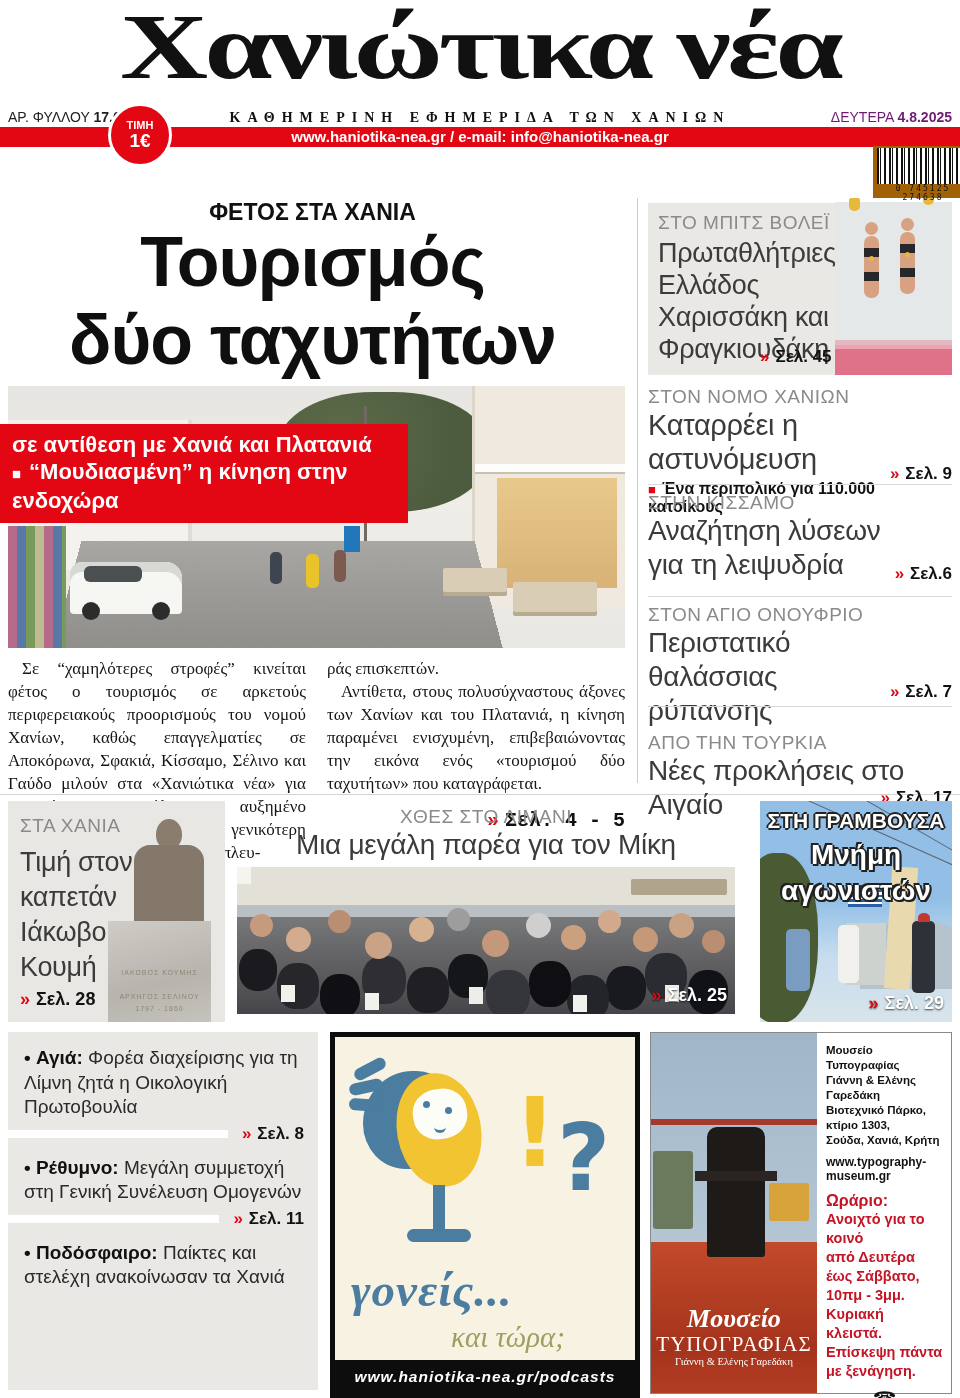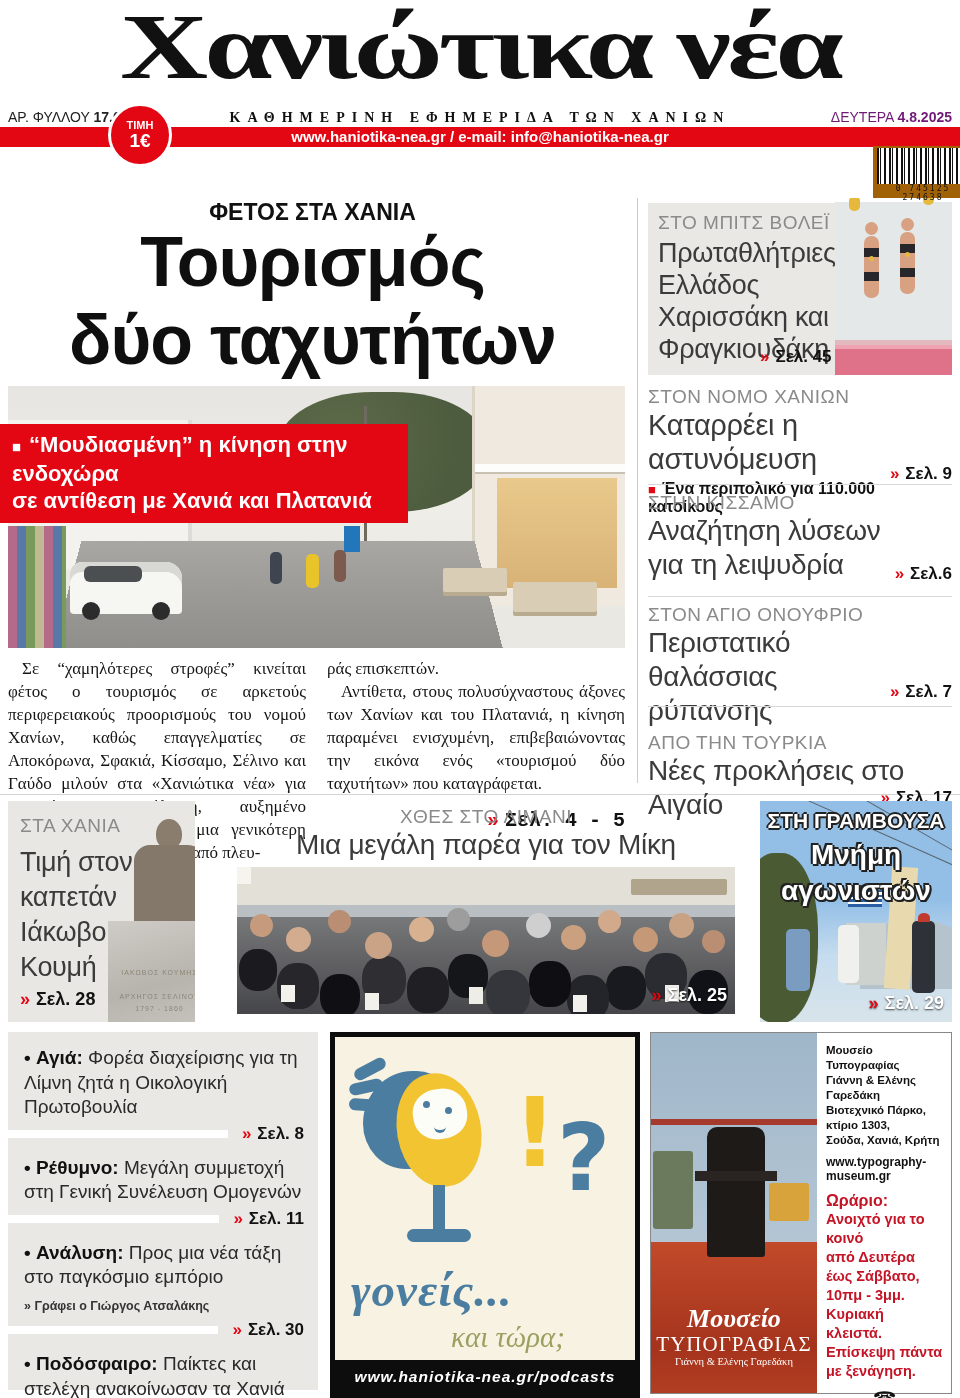--- a/index.html
+++ b/index.html
@@ -66,21 +66,21 @@
   .trophy{position:absolute;width:11px;height:13px;background:#e6b93c;border-radius:2px 2px 5px 5px;}
   .podium{position:absolute;left:0;bottom:0;width:100%;height:26px;background:#df7288;border-top:4px solid #eda3b2;}
 
   .sb-item{left:648px;width:304px;}
   .sb-item .ref{position:absolute;right:0;font-size:17px;font-weight:bold;color:#111;}
   .sb-sub{font-size:16px;font-weight:bold;color:#111;margin-top:4px;}
   .sb-sub .sq{color:#e30613;font-size:13px;margin-right:6px;}
   .sb-div{left:648px;width:304px;height:1px;background:#d8d8d8;}
 
   
-  .mid-left{left:8px;top:801px;width:187px;height:221px;background:#e8e7e3;overflow:hidden;}
+  .mid-left{left:8px;top:801px;width:217px;height:221px;background:#e8e7e3;overflow:hidden;}
   .mid-left .kicker{position:absolute;top:14px;left:12px;}
   .mid-left .sb-head{position:absolute;top:44px;left:12px;font-size:27px;line-height:35px;}
   .mid-left .ref{position:absolute;left:12px;bottom:12px;font-size:18px;font-weight:bold;color:#111;}
   .statue-head{position:absolute;left:148px;top:18px;width:26px;height:30px;border-radius:50% 50% 45% 45%;background:#8a7d6e;}
   .statue-bust{position:absolute;left:126px;top:44px;width:70px;height:82px;border-radius:16px 16px 4px 4px;background:#84786a;}
   .statue-base{position:absolute;left:100px;top:120px;width:103px;height:101px;
     background:linear-gradient(165deg,#cfccc7,#b7b4ae 60%,#c6c3bd);}
   .plaque{position:absolute;left:0;width:103px;text-align:center;color:#8d8576;font-size:7px;letter-spacing:1px;}
 
   .mid-center{left:237px;top:801px;width:498px;height:221px;}
@@ -250,22 +250,22 @@
     </div>
     <div class="sp atm"></div>
     <div class="sp figy"></div>
     <div class="sp figd" style="left:262px;top:166px"></div>
     <div class="sp figd" style="left:326px;top:164px;background:#7d5a4e"></div>
     <div class="sp tableR" style="right:28px;top:196px;width:84px;height:30px"></div>
     <div class="sp tableR" style="right:118px;top:182px;width:64px;height:24px"></div>
   </div>
 
   <div class="abs red-banner">
+    <div class="ln">σε αντίθεση με Χανιά και Πλατανιά</div>
     <div class="ln"><span class="sq">■</span><span>“Μουδιασμένη” η κίνηση στην ενδοχώρα</span></div>
-    <div class="ln">σε αντίθεση με Χανιά και Πλατανιά</div>
   </div>
 
   <div class="abs body-cols">
     <div class="bcol">
       <p>Σε “χαμηλότερες στροφές” κινείται φέτος ο τουρισμός σε αρκετούς περιφερειακούς προορισμούς του νομού Χανίων, καθώς επαγγελματίες σε Αποκόρωνα, Σφακιά, Κίσσαμο, Σέλινο και Γαύδο μιλούν στα «Χανιώτικα νέα» για μειωμένη κατανάλωση, αυξημένο λειτουργικό κόστος και μια γενικότερη εικόνα επιφυλακτικότητας από πλευ-</p>
     </div>
     <div class="bcol">
       <p style="text-indent:0">ράς επισκεπτών.</p>
       <p>Αντίθετα, στους πολυσύχναστους άξονες των Χανίων και του Πλατανιά, η κίνηση παραμένει ενισχυμένη, επιβεβαιώνοντας την εικόνα ενός «τουρισμού δύο ταχυτήτων» που καταγράφεται.</p>
       <div class="lead-ref">
@@ -398,28 +398,20 @@
       <div class="brief-foot">
         <div class="sep"></div>
         <div class="ref"><span class="mk">»</span><span>Σελ. 8</span></div>
       </div>
     </div>
     <div class="brief">
       <p><span class="b">•</span> <span class="b">Ρέθυμνο:</span> <span>Μεγάλη συμμετοχή στη Γενική Συνέλευση Ομογενών</span></p>
       <div class="brief-foot">
         <div class="sep"></div>
         <div class="ref"><span class="mk">»</span><span>Σελ. 11</span></div>
-      </div>
-    </div>
-    <div class="brief">
-      <p><span class="b">•</span> <span class="b">Ανάλυση:</span> <span>Προς μια νέα τάξη στο παγκόσμιο εμπόριο</span></p>
-      <p class="byline">» Γράφει ο Γιώργος Ατσαλάκης</p>
-      <div class="brief-foot">
-        <div class="sep"></div>
-        <div class="ref"><span class="mk">»</span><span>Σελ. 30</span></div>
       </div>
     </div>
     <div class="brief">
       <p><span class="b">•</span> <span class="b">Ποδόσφαιρο:</span> <span>Παίκτες και στελέχη ανακοίνωσαν τα Χανιά</span></p>
 
     </div>
   </div>
 
   <div class="abs podcast">
     <div class="hand"></div>

